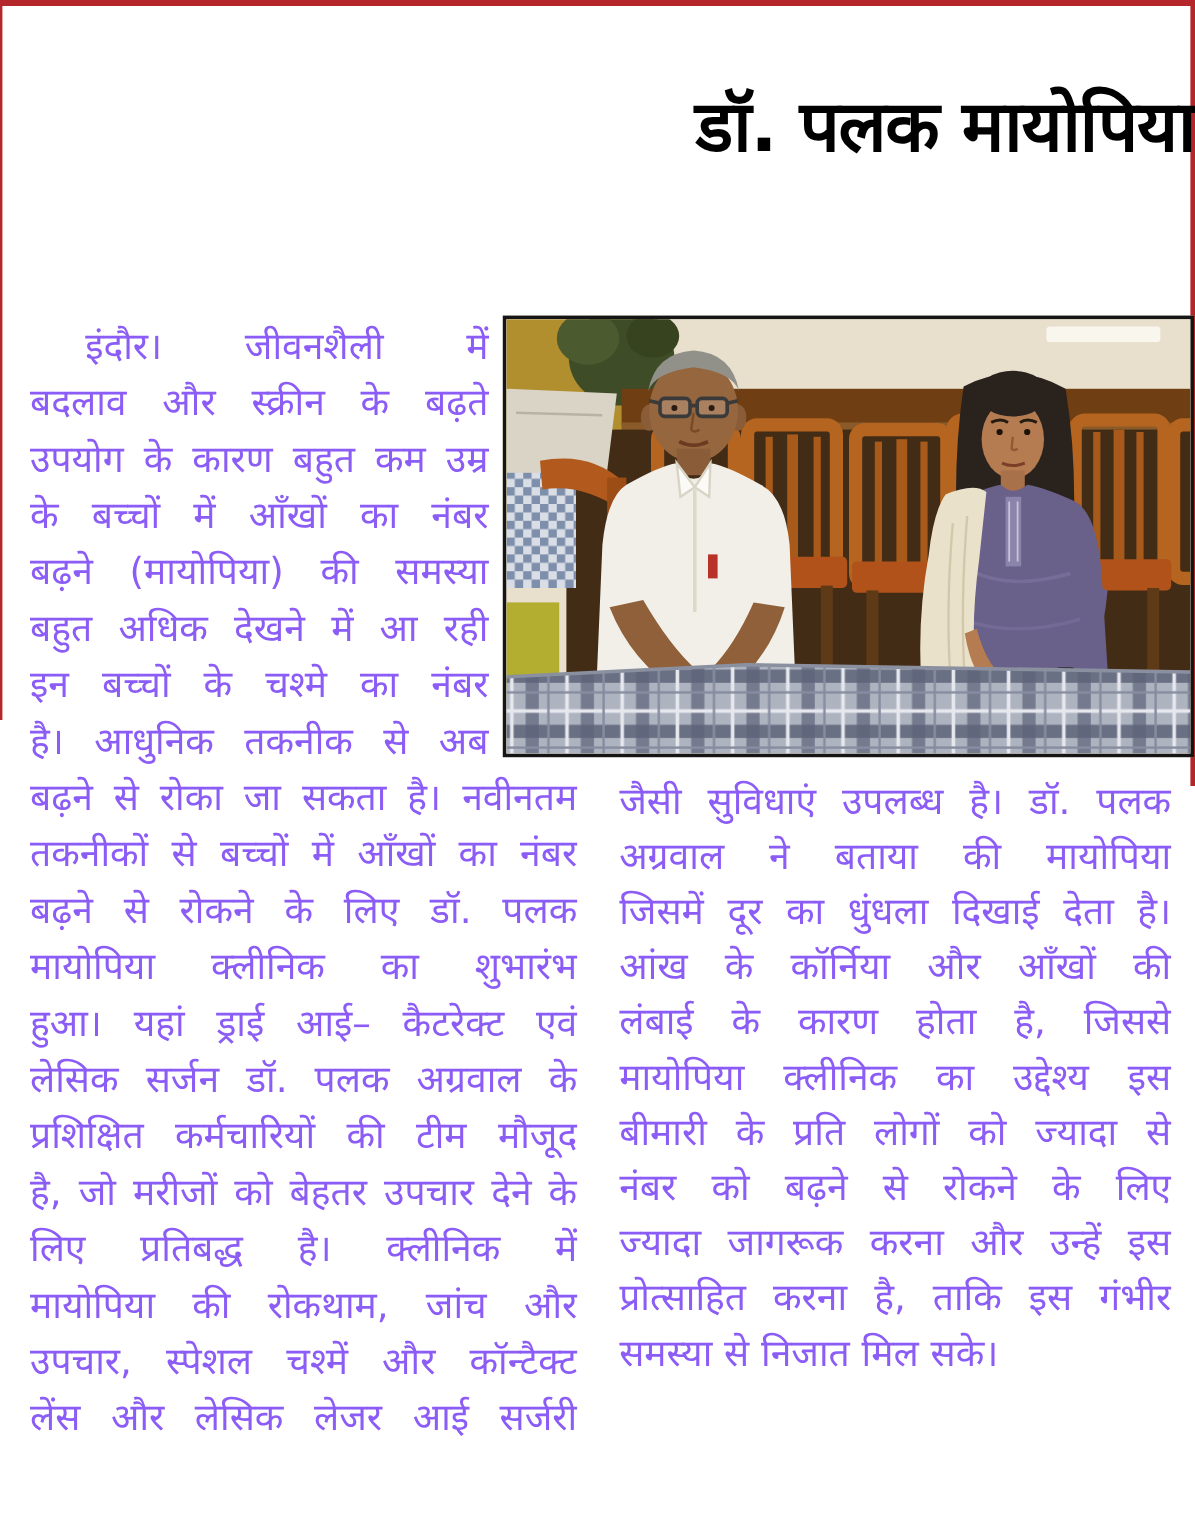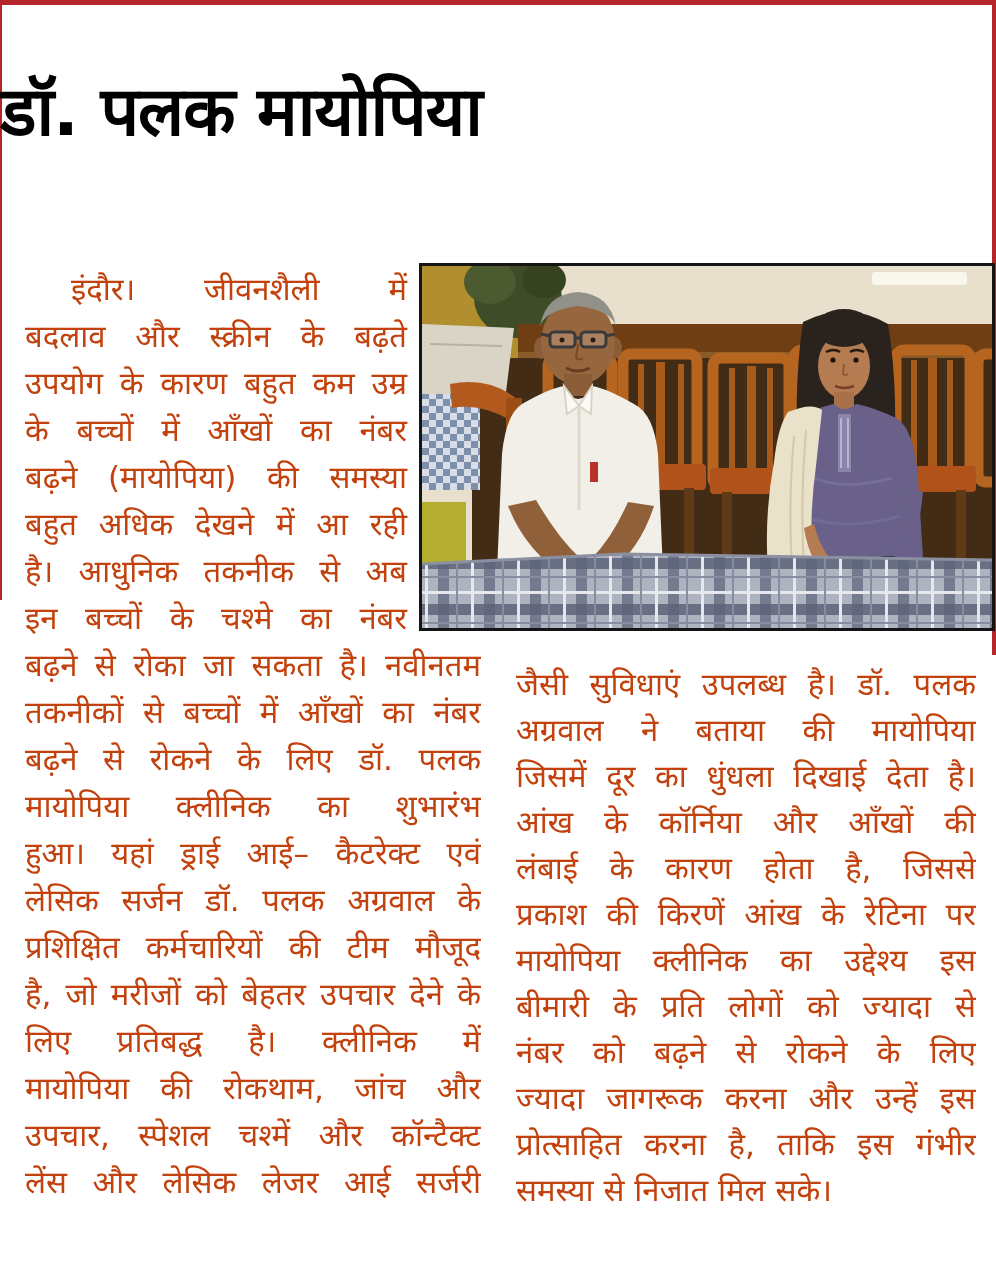--- a/index.html
+++ b/index.html
@@ -5,42 +5,42 @@
   html,body { margin:0; padding:0; background:#ffffff; }
   .page {
     position:relative; width:996px; height:1269px; background:#ffffff;
     font-family:"DejaVu Sans", sans-serif; overflow:hidden;
   }
   .rule-top   { position:absolute; left:0; top:0; width:996px; height:5px; background:#b5262a; }
   .rule-right { position:absolute; right:0; top:0; width:4px; height:655px; background:#b5262a; }
   .rule-left  { position:absolute; left:0; top:0; width:2px; height:600px; background:#b5262a; }
 
   .headline {
-    position:absolute; left:0; top:12px; width:996px; text-align:left;
-    color:#000; font-weight:bold; font-size:68px; line-height:107px;
+    position:absolute; left:0; top:12px; width:996px; text-align:right;
+    color:#000; font-weight:bold; font-size:59px; line-height:107px;
     letter-spacing:-1px;
   }
   .headline .hl-line { display:block; }
 
   .photo-frame {
     position:absolute; left:419px; top:263px; width:570px; height:362px;
     border:3px solid #151515; background:#e8e0cd;
   }
   .photo-frame svg { display:block; }
 
-  .col { position:absolute; color:#c2410c; }
+  .col { position:absolute; color:#8b5cf6; }
   .col .tline {
     text-align:justify; text-align-last:justify;
     overflow:hidden;
   }
   .col-left  { left:25px;  top:266px; width:456px; font-size:31px; }
   .col-left  .tline { height:47px; line-height:47px; }
   .col-left  .tline:nth-child(-n+8) { padding-right:74px; }
   .col-left  .tline:first-child { padding-left:46px; }
-  .col-right { left:516px; top:645px; width:460px; font-size:31px;margin-top:16px; }
+  .col-right { left:516px; top:645px; width:460px; font-size:31px; }
   .col-right .tline { height:46px; line-height:46px; }
   .col-right .tline:last-child { text-align-last:left; }
 </style>
 </head>
 <body>
 
 <div class="page">
 
   <div class="rule-top"></div>
   <div class="rule-right"></div>
@@ -192,43 +192,42 @@
     </svg>
   </div>
 
   <div class="col col-left">
       <div class="tline">इंदौर।  जीवनशैली  में</div>
       <div class="tline">बदलाव और स्क्रीन के बढ़ते</div>
       <div class="tline">उपयोग के कारण बहुत कम उम्र</div>
       <div class="tline">के बच्चों में आँखों का नंबर</div>
       <div class="tline">बढ़ने (मायोपिया) की समस्या</div>
       <div class="tline">बहुत अधिक देखने में आ रही</div>
+      <div class="tline">इन बच्चों के चश्मे का नंबर</div>
       <div class="tline">है। आधुनिक तकनीक से अब</div>
-      <div class="tline">इन बच्चों के चश्मे का नंबर</div>
       <div class="tline">बढ़ने से रोका जा सकता है। नवीनतम</div>
       <div class="tline">तकनीकों से बच्चों में आँखों का नंबर</div>
       <div class="tline">बढ़ने से रोकने के लिए डॉ. पलक</div>
       <div class="tline">मायोपिया क्लीनिक का शुभारंभ</div>
       <div class="tline">हुआ। यहां ड्राई आई– कैटरेक्ट एवं</div>
       <div class="tline">लेसिक सर्जन डॉ. पलक अग्रवाल के</div>
       <div class="tline">प्रशिक्षित कर्मचारियों की टीम मौजूद</div>
       <div class="tline">है, जो मरीजों को बेहतर उपचार देने के</div>
       <div class="tline">लिए प्रतिबद्ध है। क्लीनिक में</div>
       <div class="tline">मायोपिया की रोकथाम, जांच और</div>
       <div class="tline">उपचार, स्पेशल चश्में और कॉन्टैक्ट</div>
       <div class="tline">लेंस और लेसिक लेजर आई सर्जरी</div>
     </div>
 
   <div class="col col-right">
       <div class="tline">जैसी सुविधाएं उपलब्ध है। डॉ. पलक</div>
       <div class="tline">अग्रवाल ने बताया की मायोपिया</div>
       <div class="tline">जिसमें दूर का धुंधला दिखाई देता है।</div>
       <div class="tline">आंख के कॉर्निया और आँखों की</div>
       <div class="tline">लंबाई के कारण होता है, जिससे</div>
-      <div class="tline">प्रकाश की किरणें आंख के रेटिना पर</div>
       <div class="tline">मायोपिया क्लीनिक का उद्देश्य इस</div>
       <div class="tline">बीमारी के प्रति लोगों को ज्यादा से</div>
       <div class="tline">नंबर को बढ़ने से रोकने के लिए</div>
       <div class="tline">ज्यादा जागरूक करना और उन्हें इस</div>
       <div class="tline">प्रोत्साहित करना है, ताकि इस गंभीर</div>
       <div class="tline">समस्या से निजात मिल सके।</div>
     </div>
 
 </div>
 

